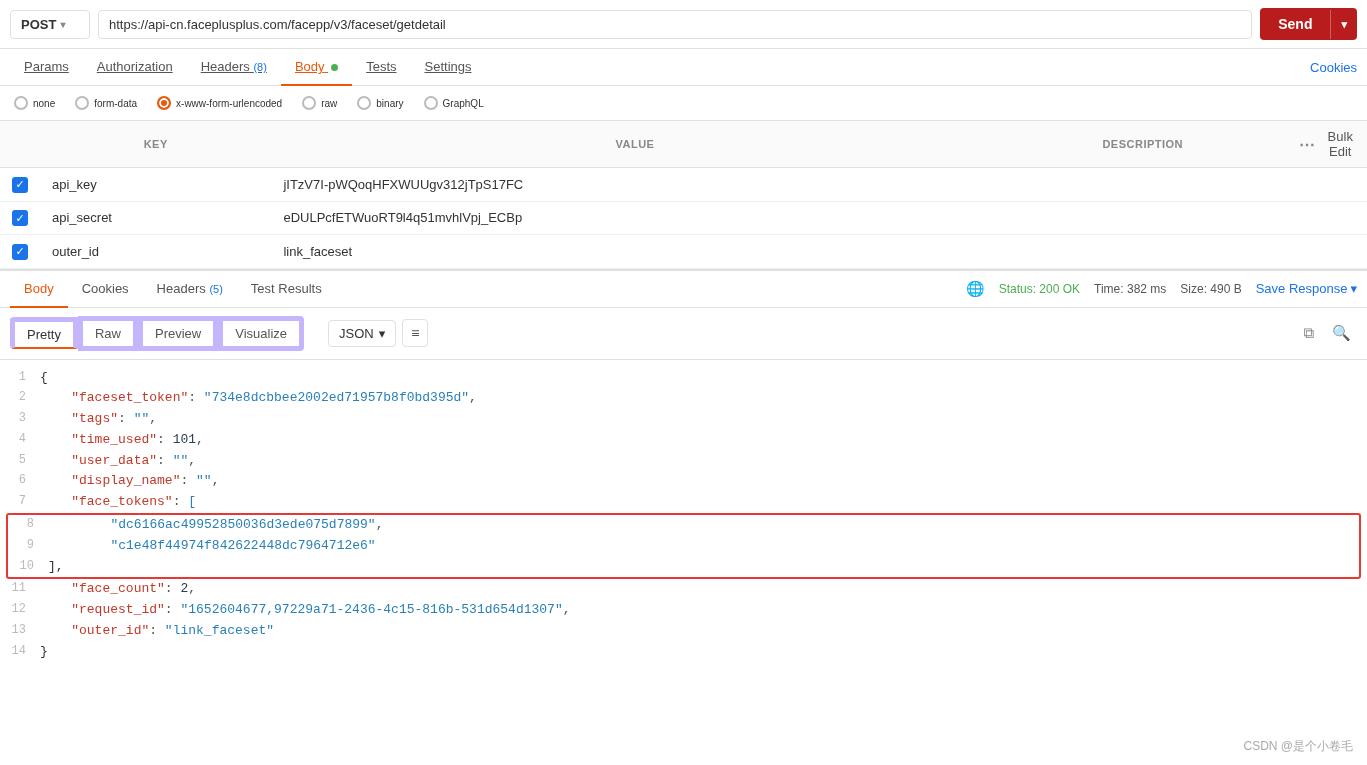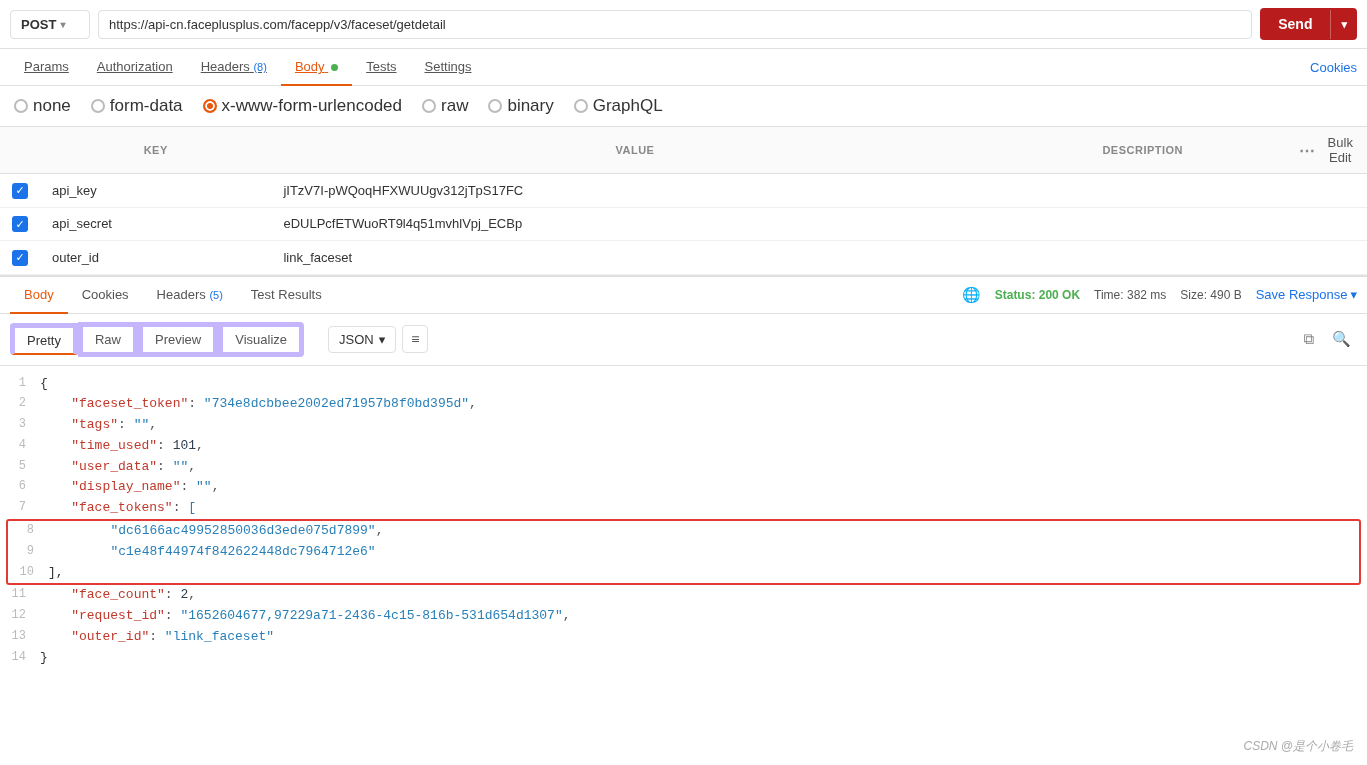--- a/index.html
+++ b/index.html
@@ -110,21 +110,21 @@
       align-items: center;
       gap: 20px;
       padding: 10px 14px;
       border-bottom: 1px solid #e0e0e0;
       background: #fff;
     }
     .radio-option {
       display: flex;
       align-items: center;
       gap: 5px;
-      font-size: 17px;
+      font-size: 10px;
       color: #333;
       cursor: pointer;
     }
     .radio-circle {
       width: 14px;
       height: 14px;
       border-radius: 50%;
       border: 2px solid #bbb;
       background: #fff;
       flex-shrink: 0;
@@ -219,21 +219,21 @@
       color: #1a73e8;
     }
     .resp-status {
       margin-left: auto;
       display: flex;
       align-items: center;
       gap: 14px;
       font-size: 12px;
       color: #555;
     }
-    .status-ok { color: #4CAF50; font-weight: 700; }
+    .status-ok { color: #4CAF50; font-weight: 400; }
     .save-response-btn {
       color: #1a73e8;
       font-size: 13px;
       cursor: pointer;
       display: flex;
       align-items: center;
       gap: 3px;
     }
     .globe-icon { font-size: 15px; color: #888; }
 
@@ -329,21 +329,20 @@
       position: relative;
     }
 
     
     .watermark {
       position: fixed;
       bottom: 10px;
       right: 14px;
       font-size: 12px;
       color: #aaa;
-      font-style: italic;
     }
   </style>
 </head>
 <body>
 
 <div class="url-bar">
   <div class="method-select">
     <span>POST</span>
     <span class="chevron">▾</span>
   </div>

